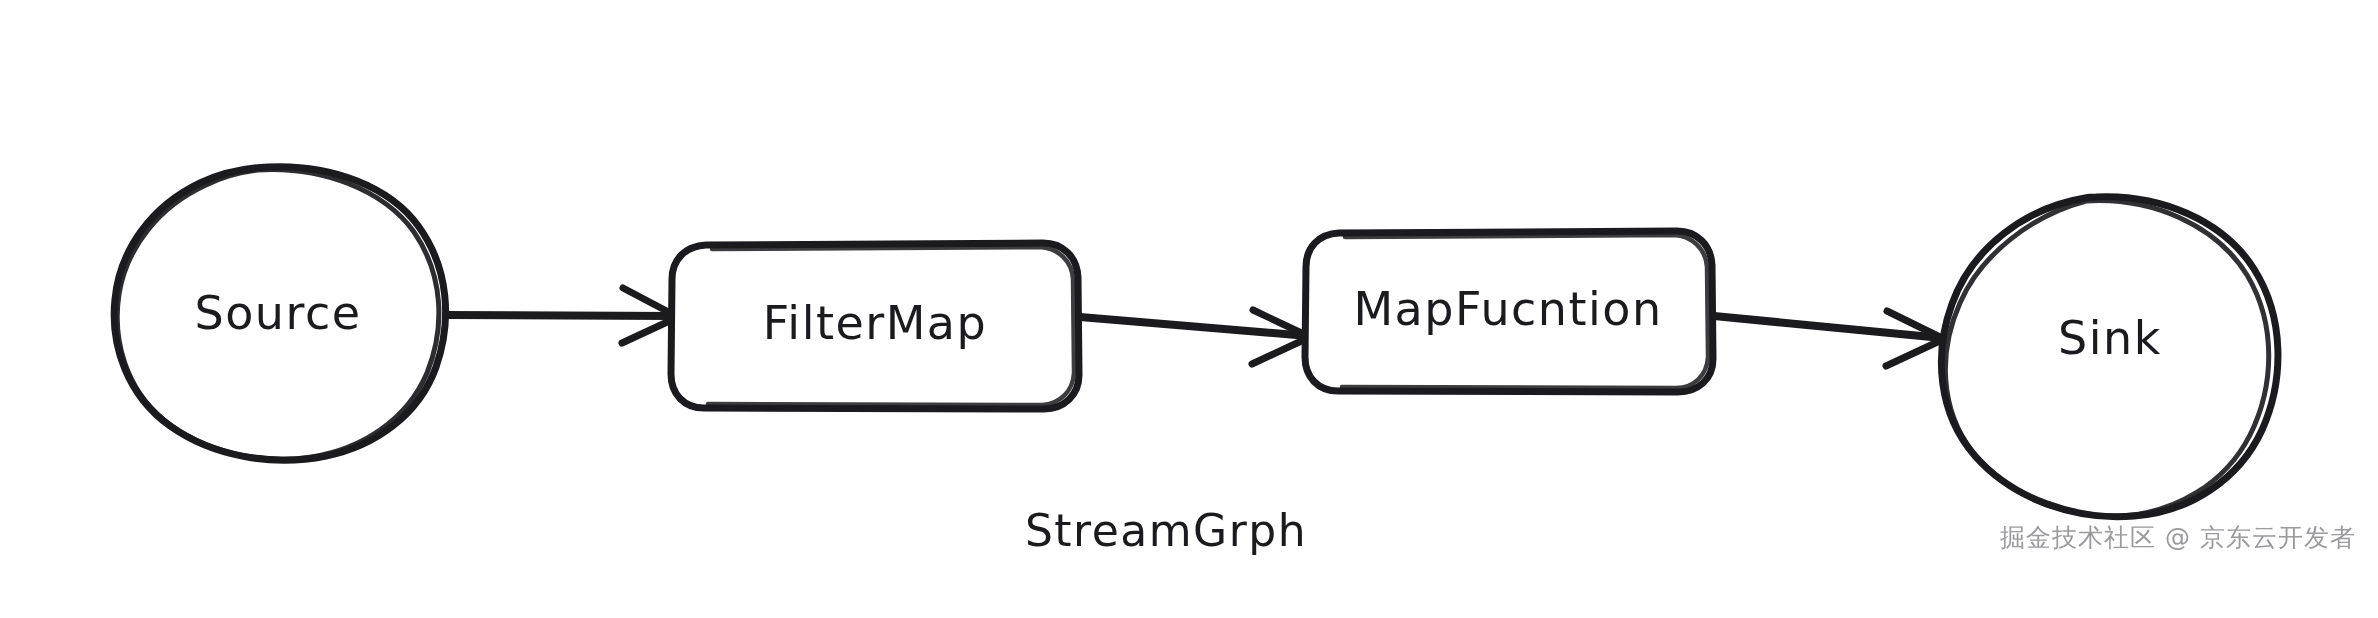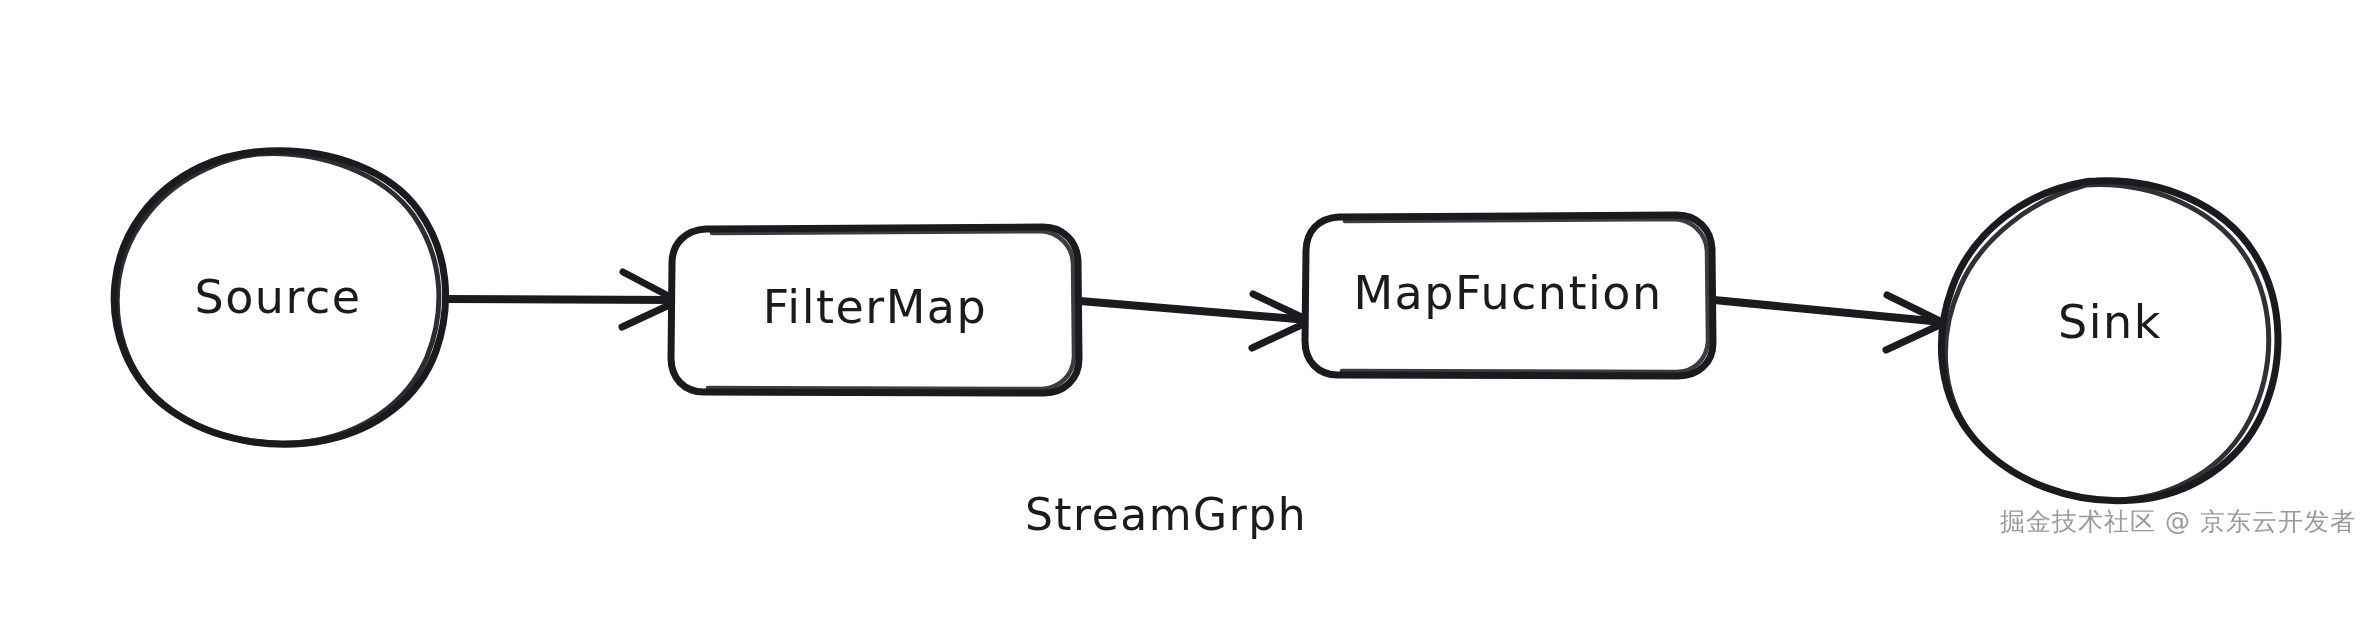--- a/index.html
+++ b/index.html
@@ -10,21 +10,21 @@
   }
   body {
     width: 2378px;
     height: 618px;
     position: relative;
     overflow: hidden;
     font-family: "DejaVu Sans", sans-serif;
   }
   #diagram-root {
     position: absolute;
-    top: 0;
+    top: 16px;
     left: 0;
     width: 2378px;
     height: 552px;
     background: #ffffff;
   }
   svg.canvas {
     position: absolute;
     top: 0;
     left: 0;
     width: 2378px;

